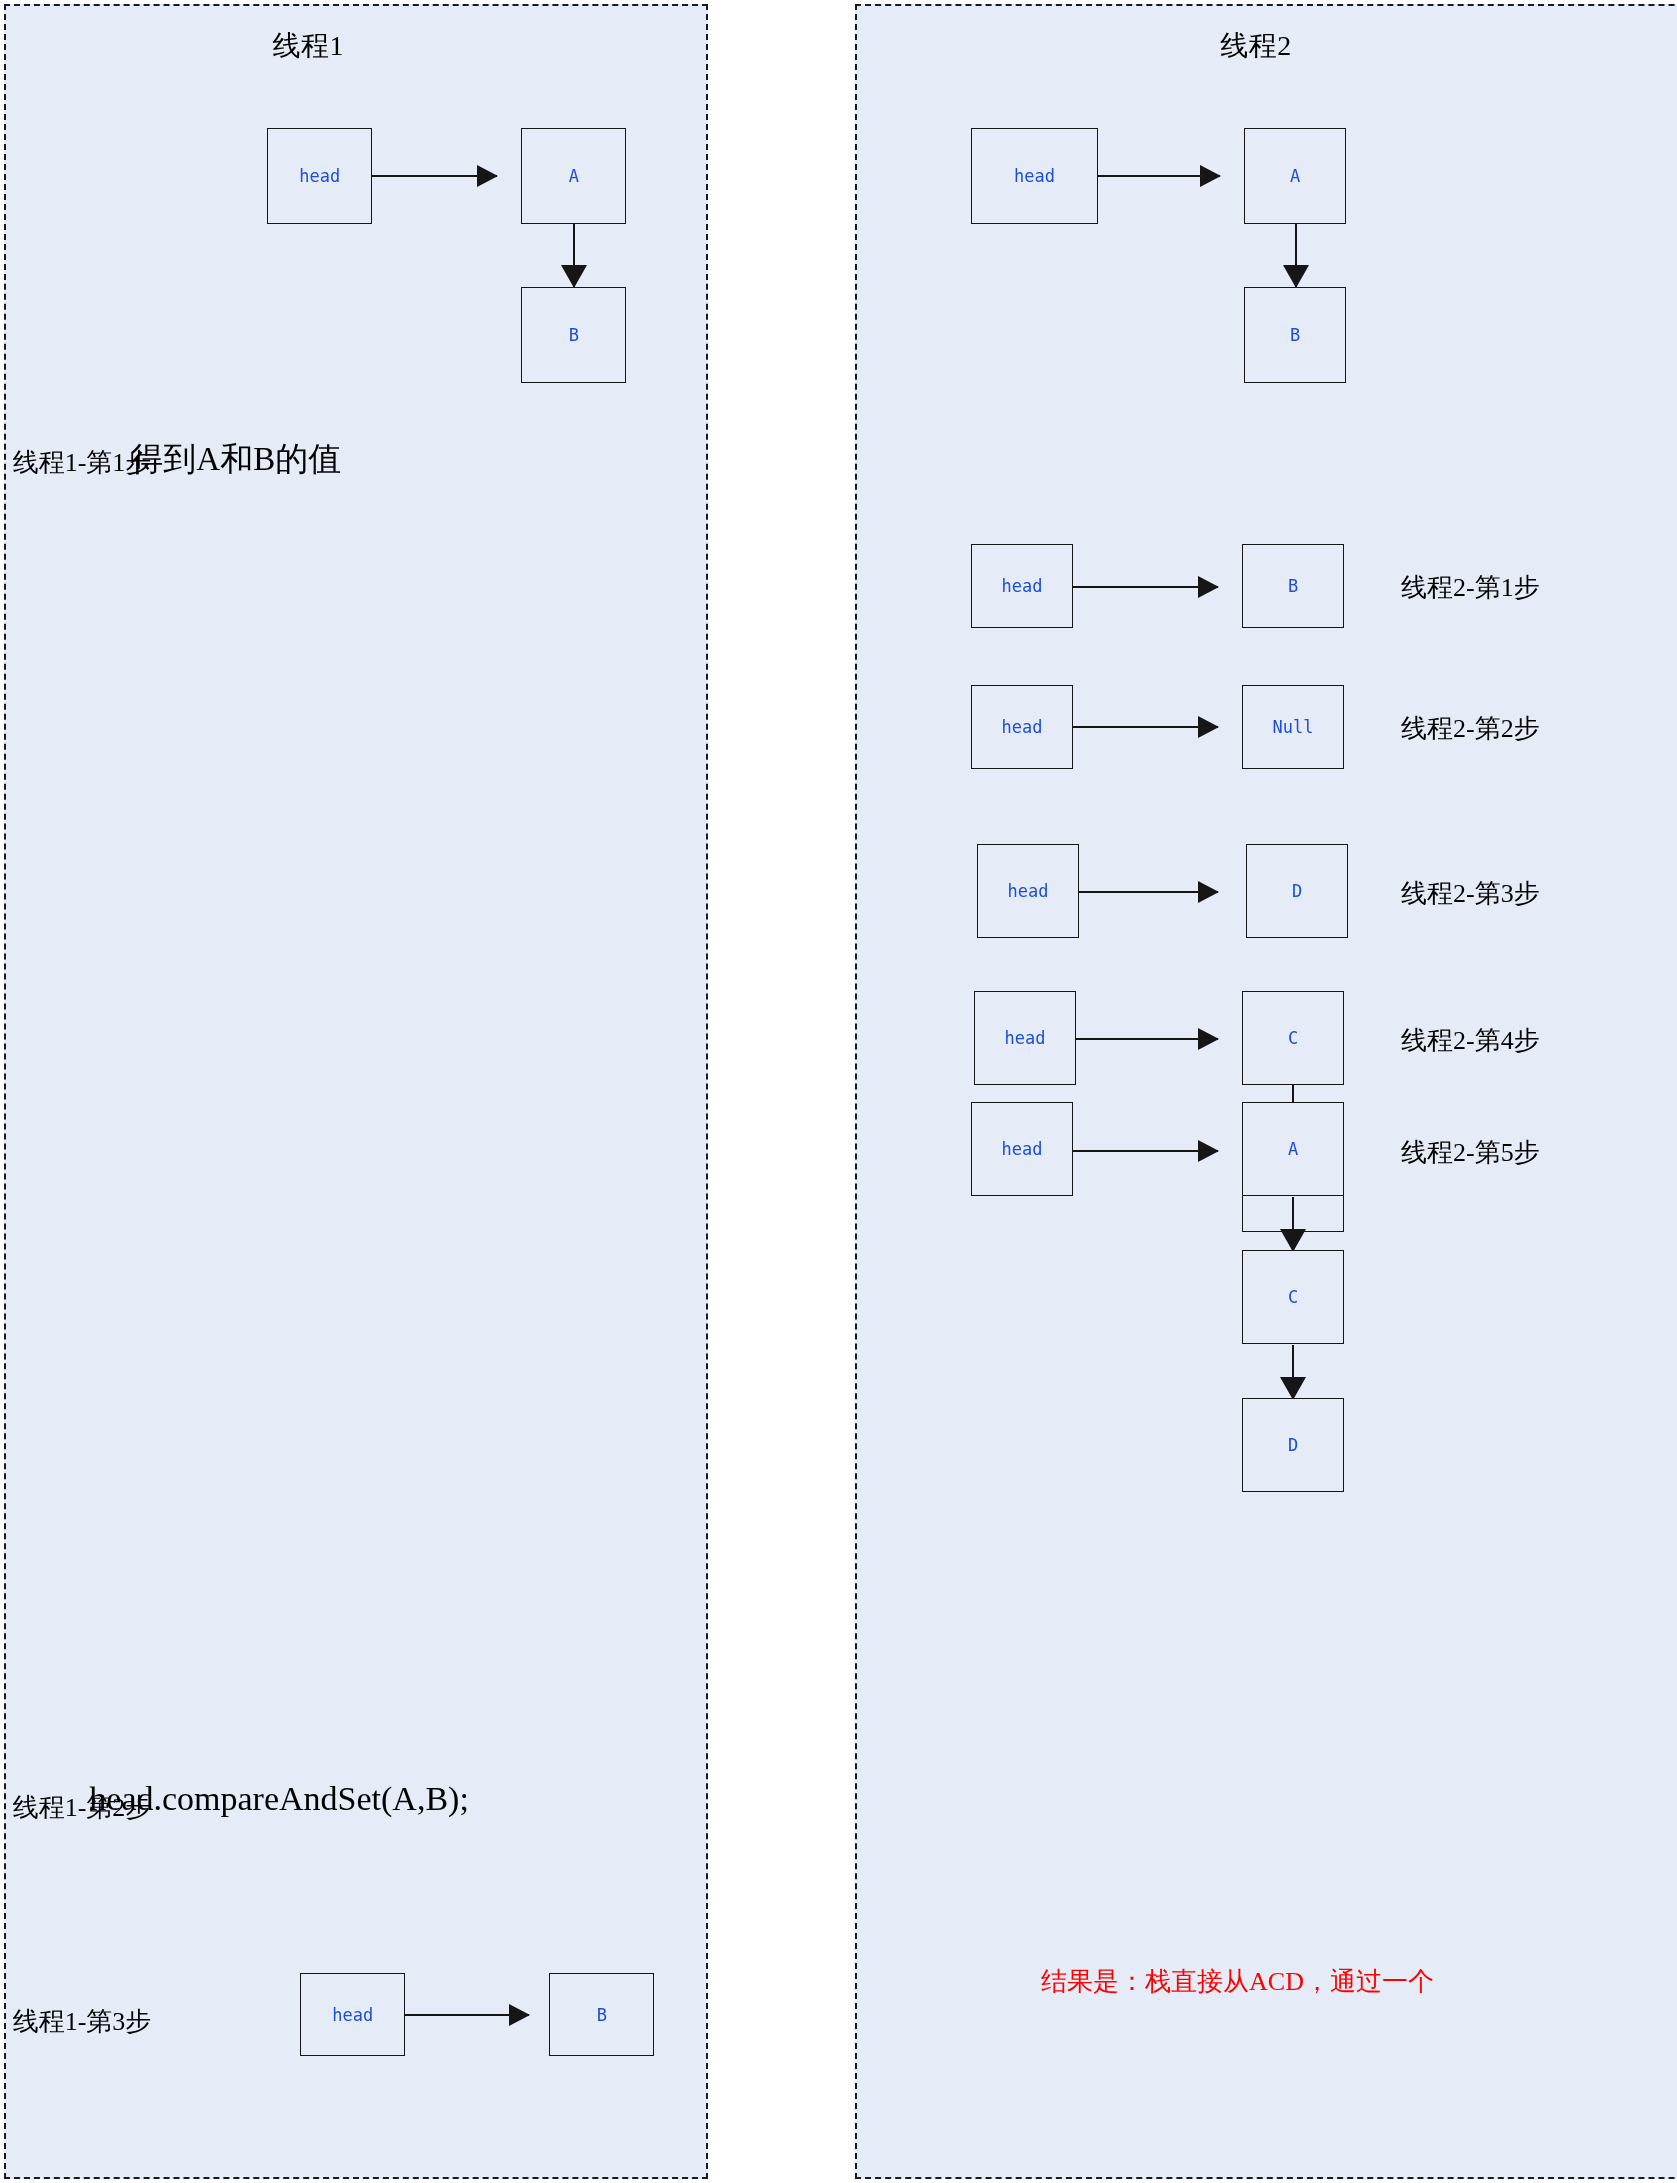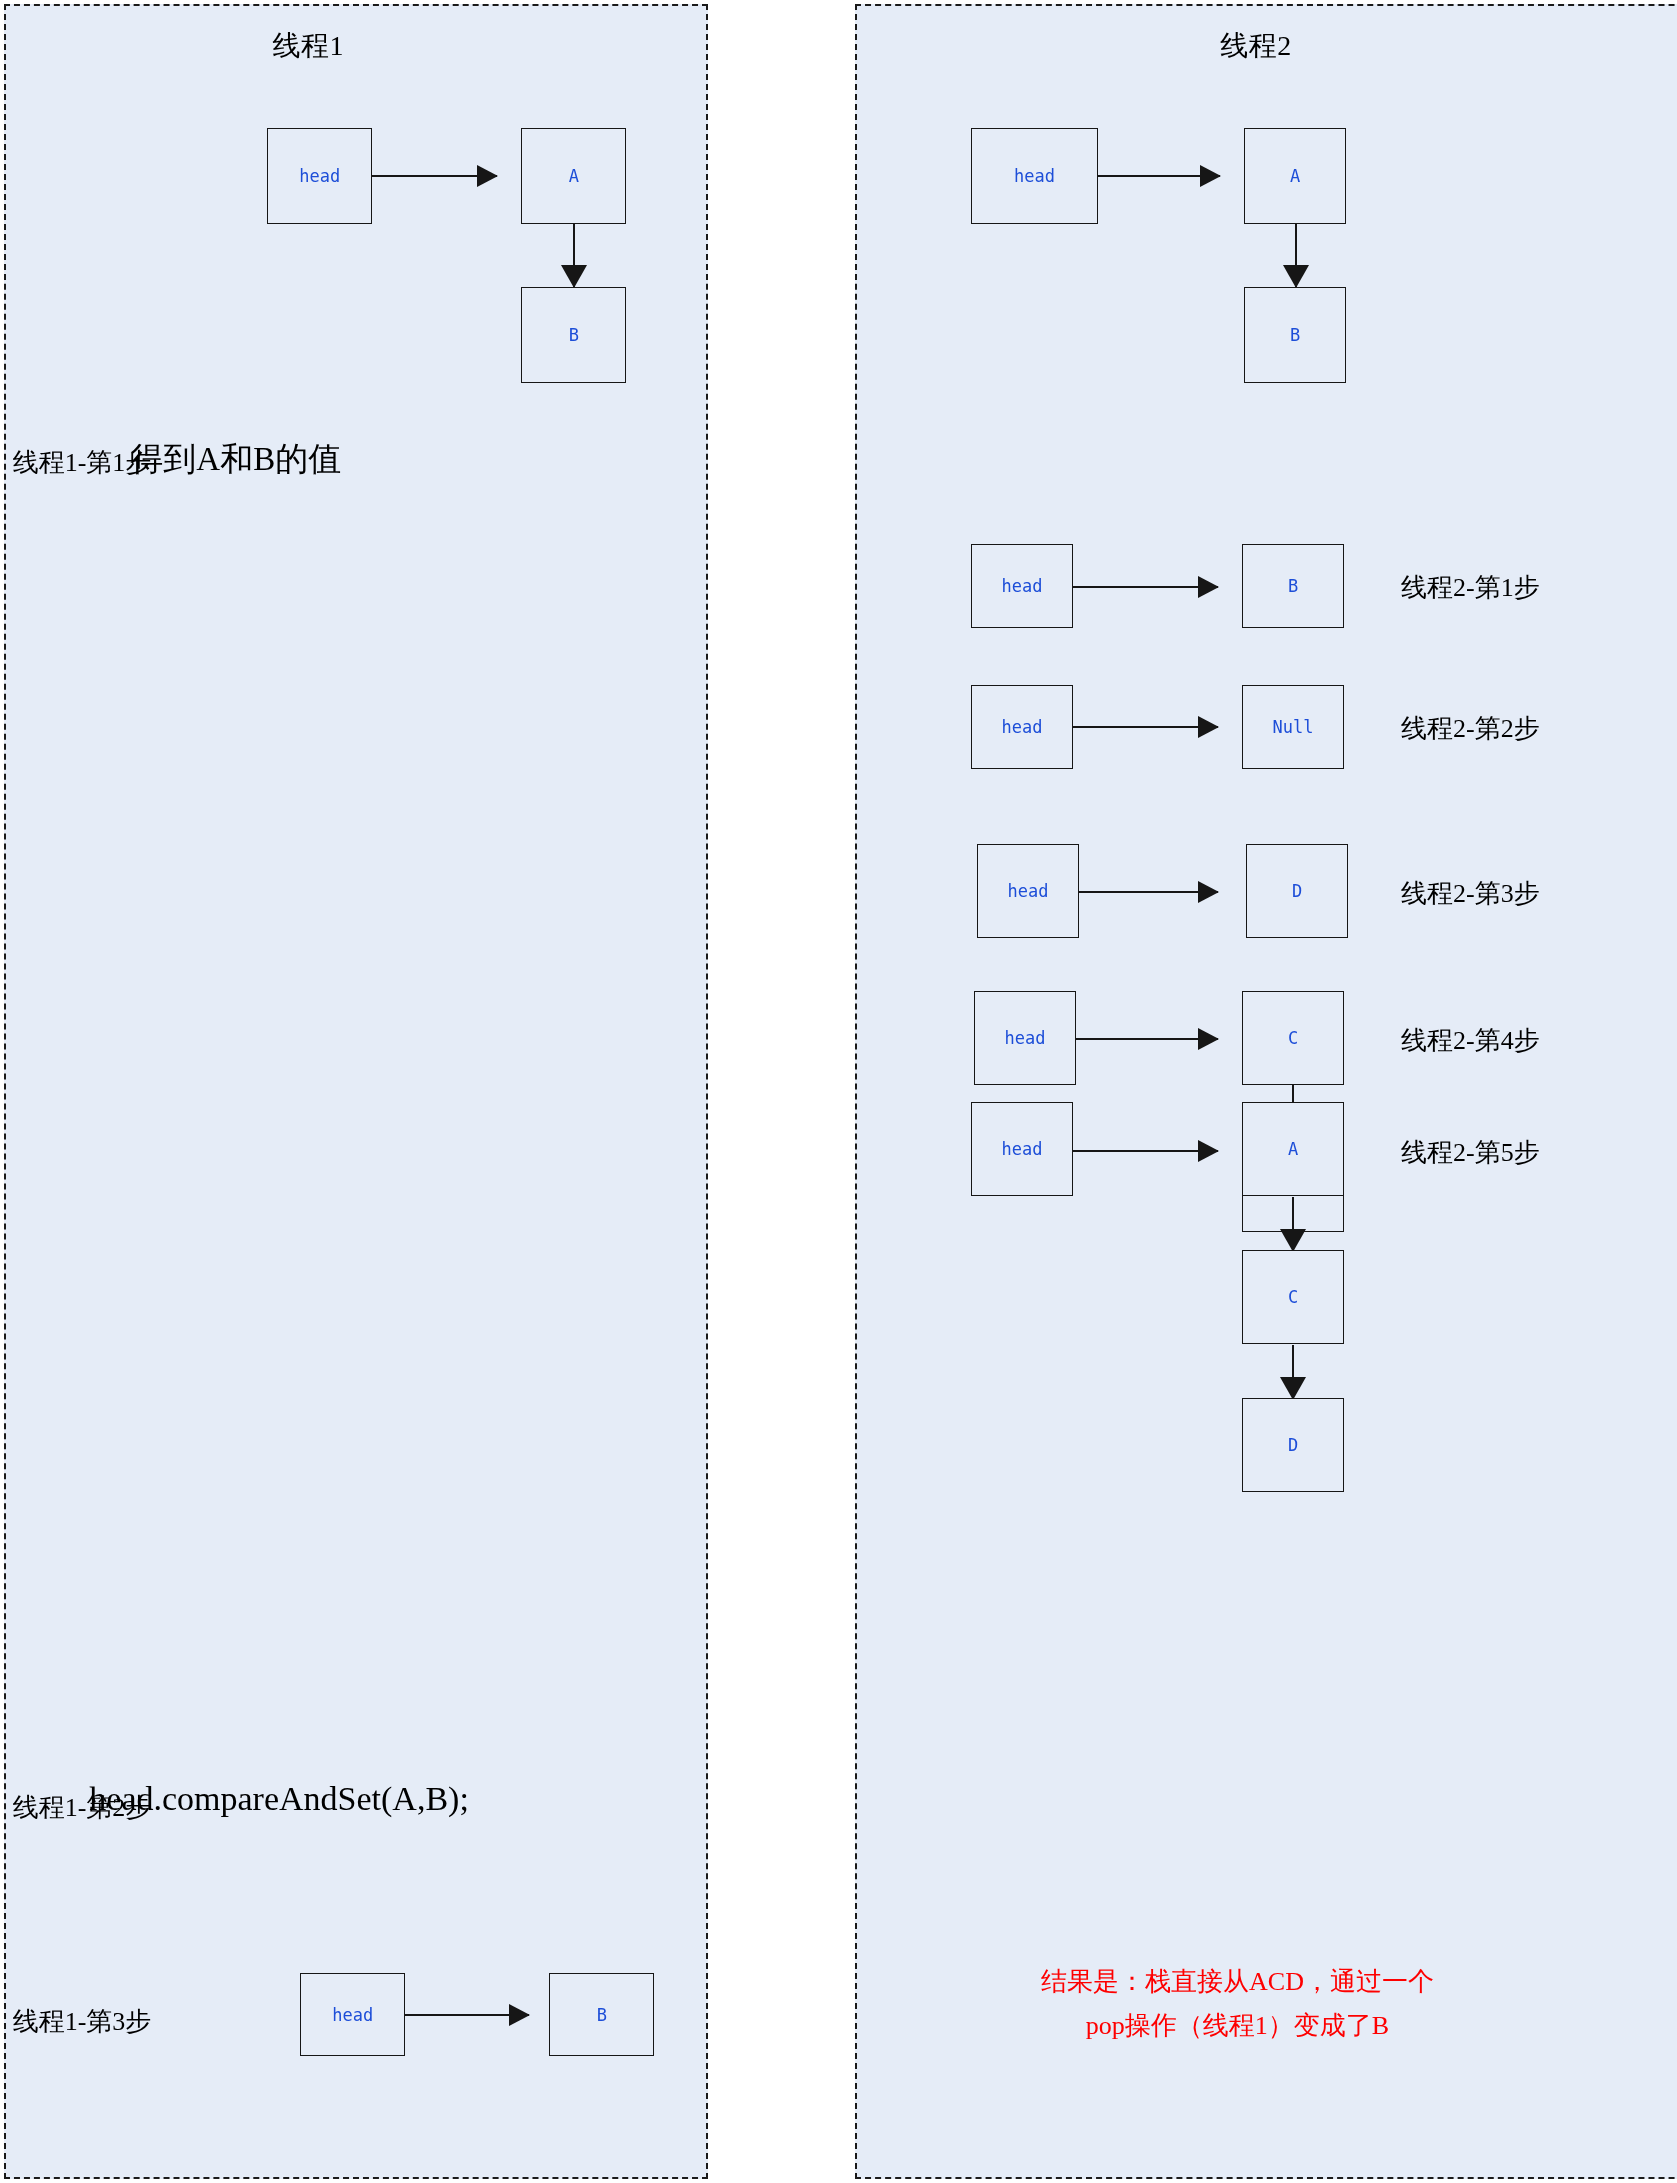--- a/index.html
+++ b/index.html
@@ -200,17 +200,16 @@
               top:1096px;">head</div>
   <div class="h-link" style="left:216px; top:1144px; width:145px;"></div>
   <div class="node" style="left:385px; top:1096px; width:102px; height:94px;">A</div>
   <div class="v-link" style="left:435px; top:1191px; width:1.6px; height:54px;"></div>
   <div class="node" style="left:385px; top:1244px; width:102px; height:94px;">C</div>
   <div class="v-link" style="left:435px; top:1339px; width:1.6px; height:54px;"></div>
   <div class="node" style="left:385px; top:1392px; width:102px; height:94px;">D</div>
   <div class="step-label" style="left:544px; top:1129px;">线程2-第5步</div>
 
   <div class="result-note" style="left:59px; top:1959px; width:643px;">结果是：栈直接从ACD，通过一个</div>
-  <div class="result-note" style="left:59px; top:2003px; width:643px;">pop操作（线程1）变成了B</div>
 
   <div class="watermark" style="right:7.5px; bottom:6.4px;">mLeader</div>
 </div>
 
 
 </body></html>

